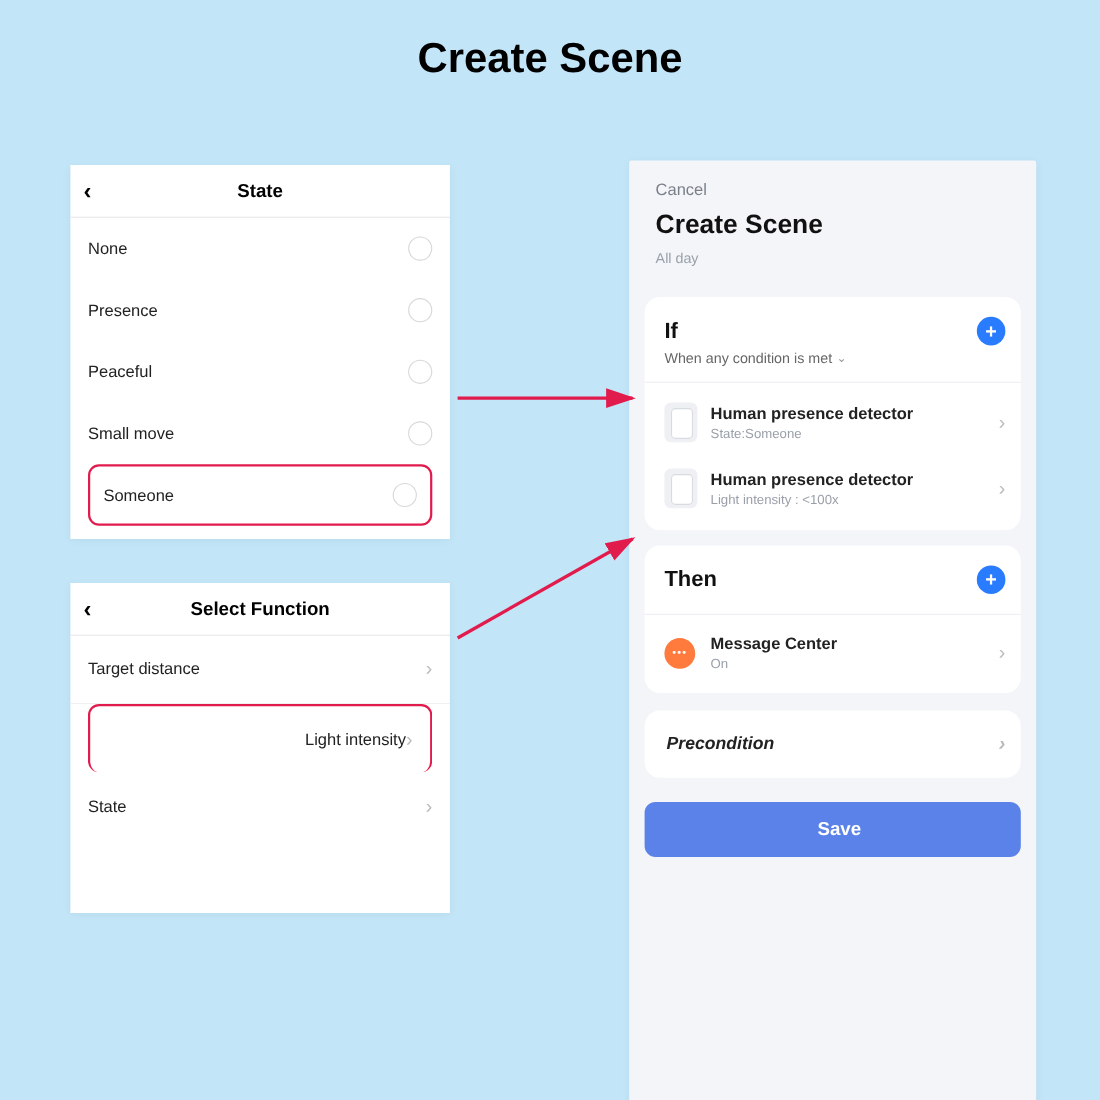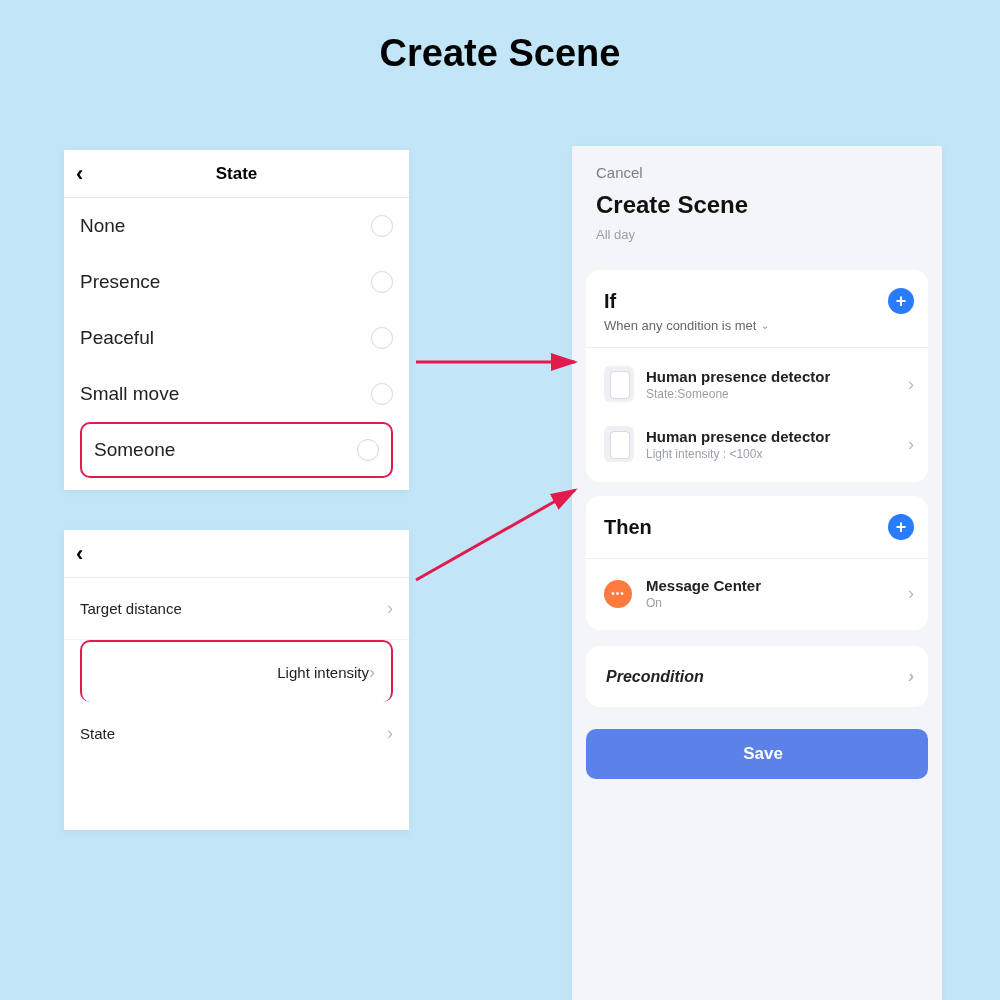--- a/index.html
+++ b/index.html
@@ -49,21 +49,21 @@
     font-size: 17px;
     font-weight: 700;
     color: #000;
   }
   .radio-row {
     height: 56px;
     display: flex;
     align-items: center;
     justify-content: space-between;
     padding: 0 16px;
-    font-size: 19px;
+    font-size: 15px;
     color: #222;
     position: relative;
   }
   .radio-circle {
     width: 22px; height: 22px;
     border: 1px solid #d8d8d8;
     border-radius: 50%;
   }
   .highlight {
     border: 2.5px solid #e21b4d;
@@ -191,20 +191,21 @@
   </div>
   <div class="radio-row highlight">
     <span>Someone</span>
     <span class="radio-circle"></span>
   </div>
 </div>
 
 <div class="panel panel-func">
   <div class="panel-header">
     <div class="back-btn">‹</div>
+    <div class="panel-title">Select Function</div>
   </div>
   <div class="func-row">
     <span>Target distance</span>
     <span class="chevron">›</span>
   </div>
   <div class="func-row highlight" style="border-bottom:none;justify-content:flex-end;">
     <span>Light intensity</span>
     <span class="chevron">›</span>
   </div>
   <div class="func-row">

